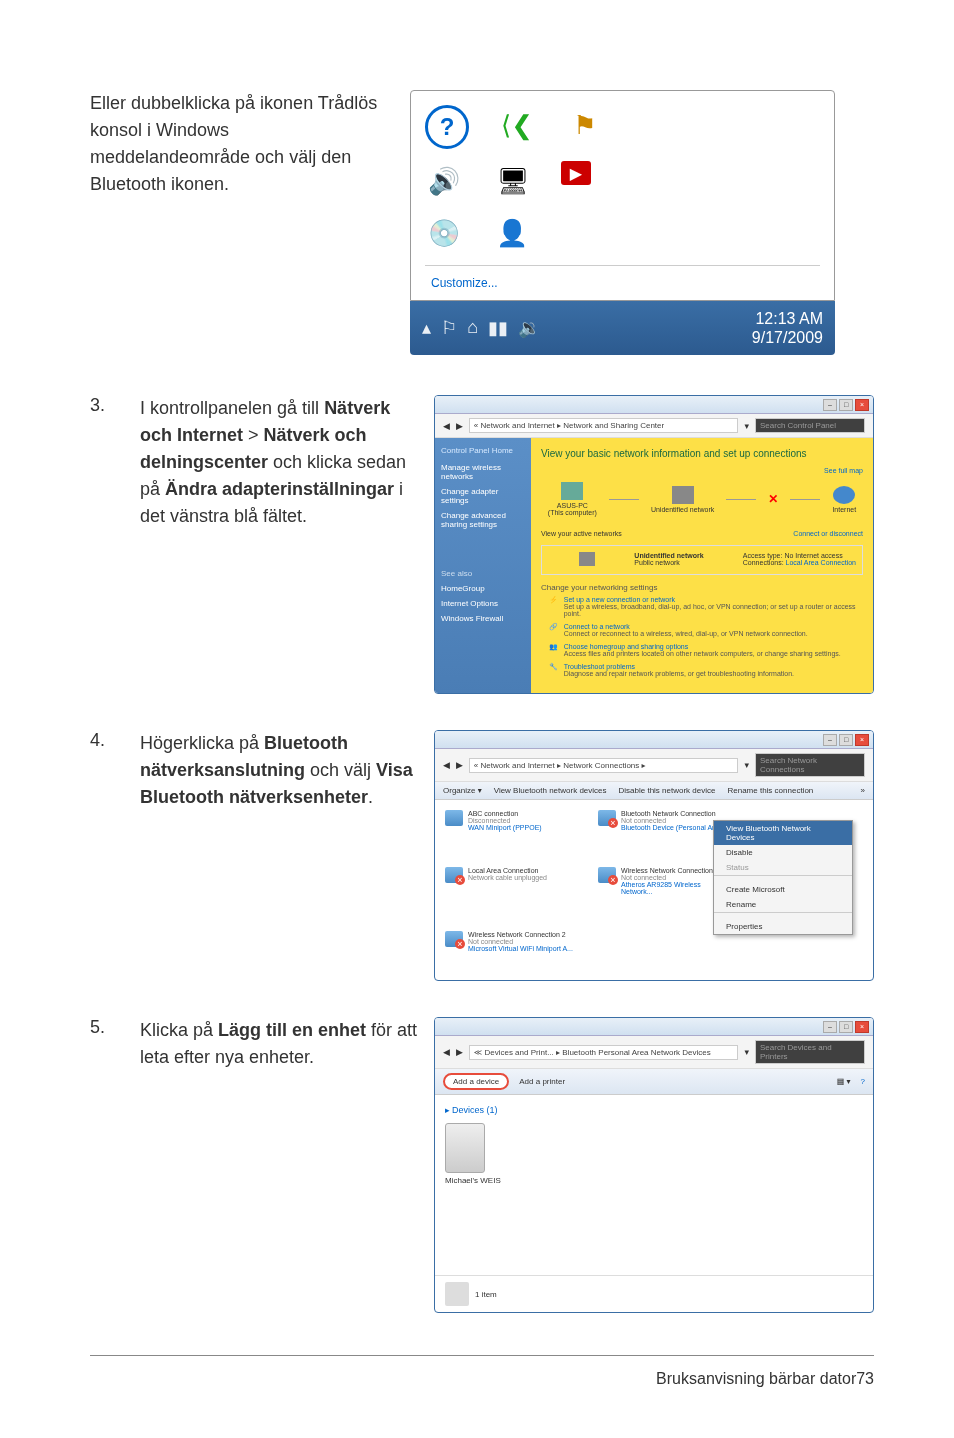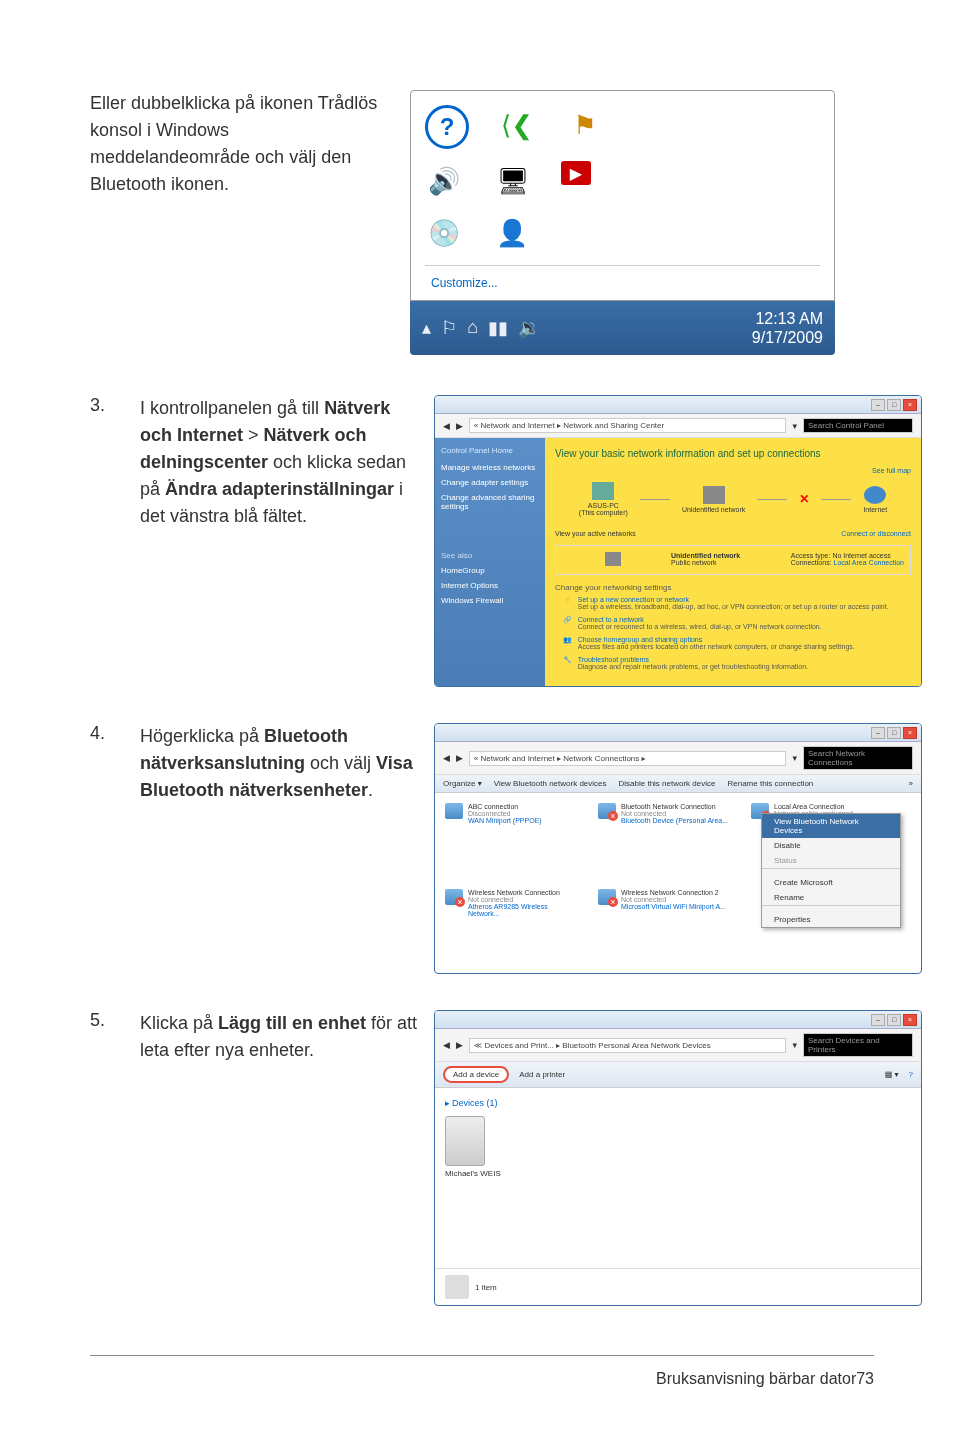--- a/index.html
+++ b/index.html
@@ -1,17 +1,17 @@
 <!DOCTYPE html>
 <html><head>
   <meta charset="utf-8">
   <style>
     *{margin:0;padding:0;box-sizing:border-box}
     body{font-family:'Segoe UI',Arial,sans-serif;width:954px;height:1438px;background:#fff;position:relative}
-    .page{padding:90px 32px 0 90px}
+    .page{padding:90px 80px 0 90px}
     .top-block{display:flex;gap:20px;margin-bottom:40px}
     .top-text{flex:0 0 300px;font-size:18px;line-height:1.5;color:#333}
     .tray-img{flex:0 0 auto;width:425px}
     .tray-win{background:#fff;border:1px solid #999;border-radius:4px 4px 0 0;padding:14px 14px 0}
     .tray-row{display:flex;gap:28px;margin-bottom:12px}
     .tray-ic{width:40px;height:40px;display:flex;align-items:center;justify-content:center;font-size:26px}
     .circ{width:44px;height:44px;border:3px solid #0066cc;border-radius:50%;display:flex;align-items:center;justify-content:center;font-size:24px;color:#0066cc;font-weight:bold}
     .cust{border-top:1px solid #ccc;padding:10px 6px;color:#0066cc;font-size:12px}
     .taskbar{background:linear-gradient(#3a6ea5,#2c5a8f);padding:8px 12px;color:#fff;display:flex;align-items:center;justify-content:space-between;border-radius:0 0 4px 4px}
     .taskbar-icons{display:flex;gap:10px;font-size:18px;opacity:.9}
@@ -23,24 +23,24 @@
     .step-text{flex:0 0 278px;font-size:18px;line-height:1.5;color:#333}
     .step-text b{font-weight:bold}
     .step-img{flex:1;min-width:430px}
     
     .win-frame{border:1px solid #3a6ea5;border-radius:4px;background:#fff;font-size:9px;color:#333;overflow:hidden}
     .win-title{background:linear-gradient(#e8f0f8,#d0e0f0);height:18px;border-bottom:1px solid #aac;display:flex;justify-content:flex-end;align-items:center;padding:0 4px;gap:2px}
     .win-btn{width:14px;height:12px;background:#ddd;border:1px solid #aaa;font-size:7px;text-align:center;line-height:10px}
     .win-close{background:#e74c3c;color:#fff;border-color:#c0392b}
     .win-addr{background:#f4f4f4;padding:4px 8px;display:flex;align-items:center;gap:6px;border-bottom:1px solid #ddd}
     .addr-bar{flex:1;background:#fff;border:1px solid #ccc;padding:2px 4px;font-size:8px;color:#444}
-    .search-bar{width:110px;background:#000000;border:1px solid #ccc;padding:2px 4px;font-size:8px;color:#999}
+    .search-bar{width:110px;background:#404040;border:1px solid #ccc;padding:2px 4px;font-size:8px;color:#999}
     
     .ns-body{display:flex}
-    .ns-left{width:110px;background:linear-gradient(#5b8fc7,#4a7db5);color:#fff;padding:8px 6px;font-size:8px}
+    .ns-left{width:96px;background:linear-gradient(#5b8fc7,#4a7db5);color:#fff;padding:8px 6px;font-size:8px}
     .ns-left div{margin-bottom:6px;cursor:pointer}
     .ns-left .hdr{color:#d4e8ff;font-size:8px}
     .ns-main{flex:1;padding:10px;background:#fde047}
     .ns-head{color:#1a6840;font-size:10px;margin-bottom:8px}
     .ns-diag{display:flex;align-items:center;justify-content:center;gap:12px;margin-bottom:10px;padding:4px}
     .ns-node{text-align:center;font-size:7px}
     .ns-nic{width:22px;height:18px;margin:0 auto 2px}
     .ns-line{width:30px;height:1px;background:#999}
     .ns-x{color:red;font-size:12px;font-weight:bold}
     .ns-fullmap{color:#0066cc;font-size:7px;text-align:right;margin-bottom:4px}

